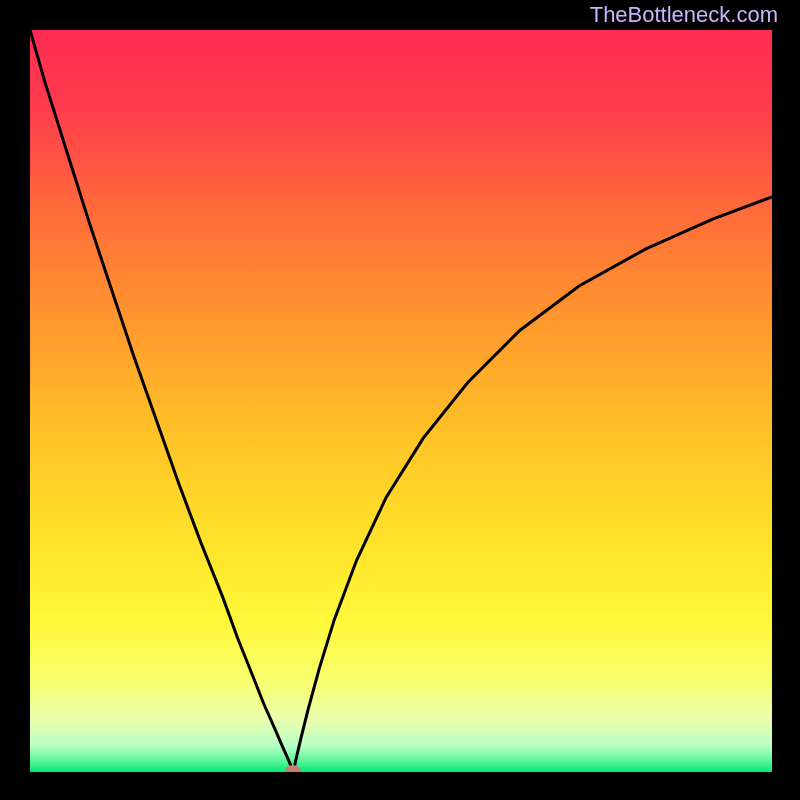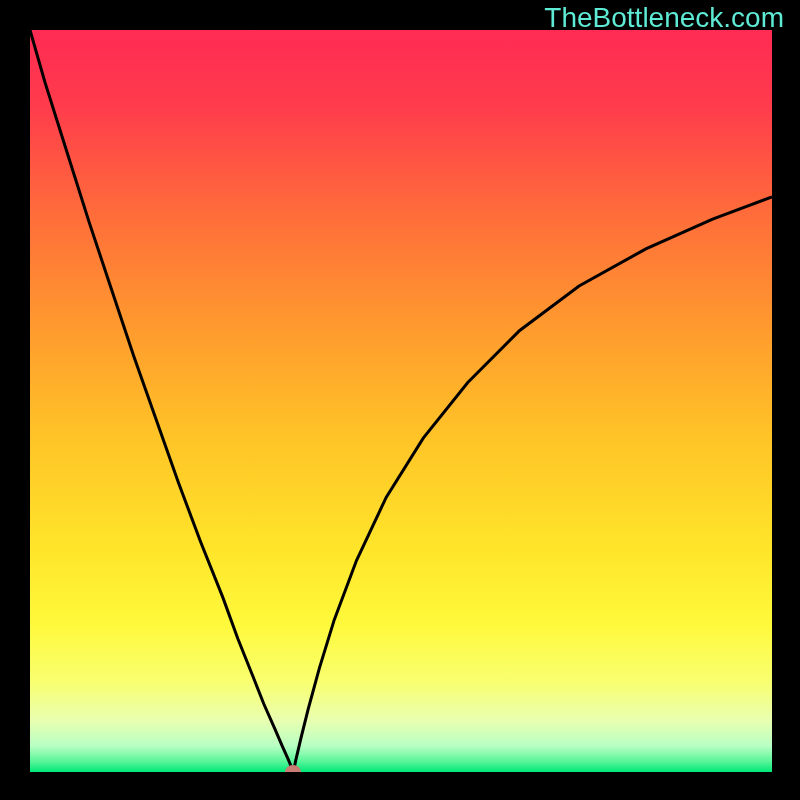--- a/index.html
+++ b/index.html
@@ -13,23 +13,23 @@
   }
   .container {
     position: relative;
     width: 800px;
     height: 800px;
     background: #000;
   }
   .watermark {
     position: absolute;
     top: 2px;
-    right: 16px;
-    color: #5eead4;
-    font-size: 28px;
+    right: 22px;
+    color: #c4b5fd;
+    font-size: 22px;
     font-weight: normal;
     z-index: 10;
     font-family: Arial, sans-serif;
   }
   .plot-area {
     position: absolute;
     left: 30px;
     top: 30px;
     width: 742px;
     height: 742px;

